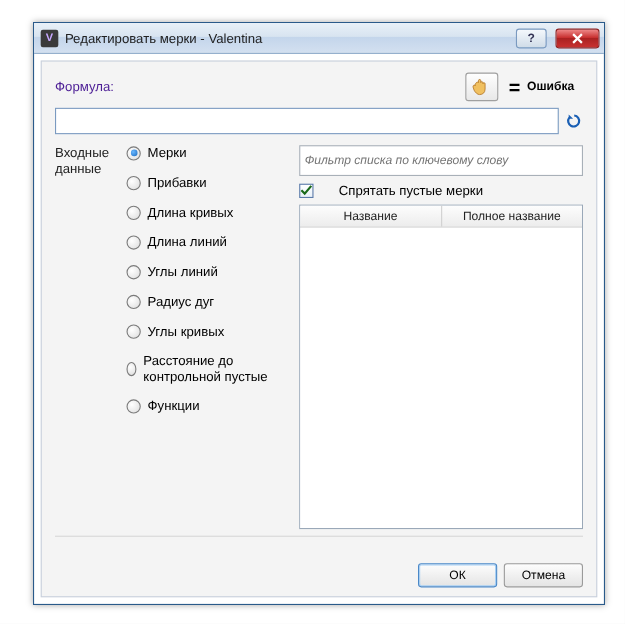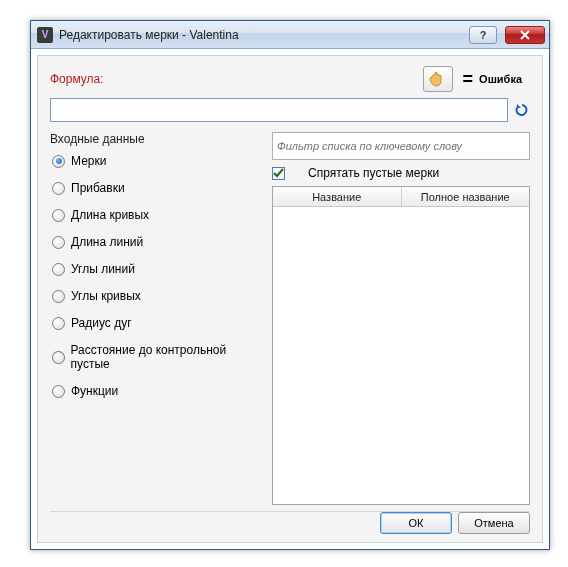--- a/index.html
+++ b/index.html
@@ -81,21 +81,21 @@
     display: flex;
     flex-direction: column;
     padding: 10px 12px 8px 12px;
   }
   .row-formula {
     display: flex;
     align-items: center;
     margin-bottom: 6px;
   }
   .formula-label {
-    color: #b91c1c;
+    color: #4c1d95;
     font-size: 12px;
     flex: 1;
   }
   .hand-btn {
     width: 30px; height: 26px;
     background: linear-gradient(to bottom,#fefefe,#e8e8e8);
     border: 1px solid #a0a0a0;
     border-radius: 3px;
     display: flex; align-items: center; justify-content: center;
     margin-right: 4px;
@@ -115,21 +115,21 @@
   .refresh-icon {
     width: 16px; height: 16px;
     display: flex; align-items: center; justify-content: center;
   }
   .body-cols {
     flex: 1;
     display: flex;
     gap: 12px;
     min-height: 0;
   }
-  .left-col { width: 210px; display: flex; flex-direction: column; }
+  .left-col { width: 210px; display: flex; flex-direction: row; justify-content: center; }
   .right-col { flex: 1; display: flex; flex-direction: column; min-height: 0; }
   .group-title { color: #222; margin-bottom: 8px; }
   .radio-list { display: flex; flex-direction: column; gap: 13px; padding-left: 2px; }
   .radio-row { display: flex; align-items: center; gap: 6px; cursor: default; }
   .radio {
     width: 13px; height: 13px; border: 1px solid #7a7a7a; border-radius: 50%;
     background: radial-gradient(circle at 35% 35%, #fff, #dcdcdc);
     display: flex; align-items: center; justify-content: center;
   }
   .radio.checked::after {
@@ -172,21 +172,21 @@
     display: flex; align-items: center; justify-content: center;
     font-size: 11px;
     color: #222;
   }
   .th:last-child { border-right: none; }
   .table-body { flex: 1; background: #fff; }
   .button-row {
     display: flex;
     justify-content: flex-end;
     gap: 6px;
-    padding-top: 0;
+    padding-top: 24px;
     margin-top: 6px;
     border-top: 1px solid #d8d8d8;
   }
   .btn {
     min-width: 72px;
     height: 22px;
     background: linear-gradient(to bottom,#fdfdfd,#e4e4e4);
     border: 1px solid #9a9a9a;
     border-radius: 3px;
     font-size: 11px;
@@ -253,25 +253,25 @@
             <div class="radio-row">
               <div class="radio"></div>
               <span>Длина линий</span>
             </div>
             <div class="radio-row">
               <div class="radio"></div>
               <span>Углы линий</span>
             </div>
             <div class="radio-row">
               <div class="radio"></div>
+              <span>Радиус дуг</span>
+            </div>
+            <div class="radio-row">
+              <div class="radio"></div>
               <span>Углы кривых</span>
-            </div>
-            <div class="radio-row">
-              <div class="radio"></div>
-              <span>Радиус дуг</span>
             </div>
             <div class="radio-row">
               <div class="radio"></div>
               <span>Расстояние до контрольной пустые</span>
             </div>
             <div class="radio-row">
               <div class="radio"></div>
               <span>Функции</span>
             </div>
           </div>

